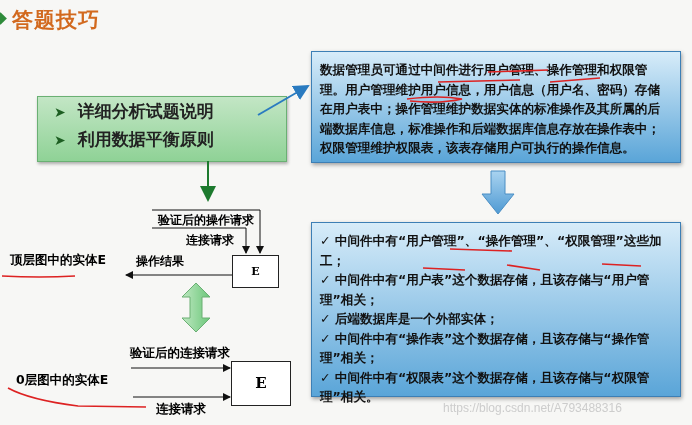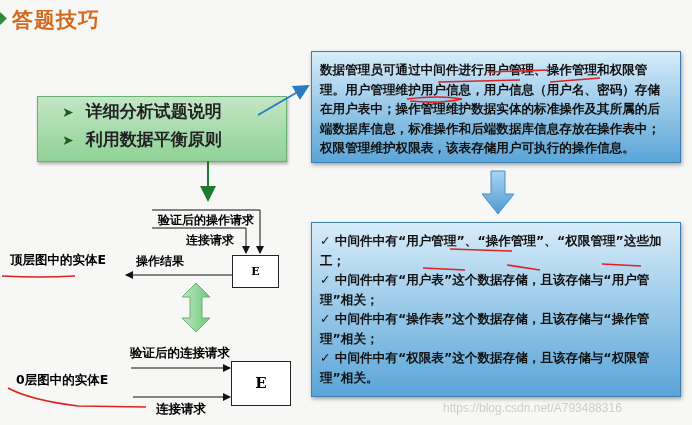--- a/index.html
+++ b/index.html
@@ -1,21 +1,21 @@
 <!DOCTYPE html>
 <html><head>
 <meta charset="utf-8">
 <style>
   html,body{margin:0;padding:0;}
   body{width:692px;height:425px;background:#f7f7f5;position:relative;overflow:hidden;font-family:"DejaVu Sans",sans-serif;}
   .abs{position:absolute;}
   .title{left:12px;top:6px;font-size:21px;color:#d2691e;font-weight:bold;letter-spacing:1px;text-align:center;}
   .title-bullet{left:-4px;top:14px;width:9px;height:9px;background:#2e8b3a;transform:rotate(45deg);}
   .greenbox{left:37px;top:96px;width:248px;height:64px;background:linear-gradient(#c3e6c5,#8fd296);border:1px solid #6ab073;box-shadow:1px 2px 3px rgba(0,0,0,.3);}
-  .greenbox .row{font-size:17px;font-weight:bold;color:#222;height:28px;line-height:28px;padding-left:24px;white-space:nowrap;}
+  .greenbox .row{font-size:17px;font-weight:bold;color:#222;height:28px;line-height:28px;padding-left:16px;white-space:nowrap;}
   .greenbox .arr{color:#1d5e22;font-size:14px;margin-right:12px;}
   .bluebox{border:1px solid #3d7fb5;background:linear-gradient(#d7ecf9,#5aa5d8);box-shadow:1px 2px 4px rgba(0,0,0,.35);color:#111;font-weight:bold;font-size:12.6px;line-height:19.5px;padding:8px 8px;box-sizing:border-box;}
   .b1{left:311px;top:51px;width:370px;height:112px;}
   .b2{left:311px;top:222px;width:370px;height:175px;}
   .b2 p{margin:0;}
   .lbl{font-size:12px;font-family:"DejaVu Serif",serif;font-weight:bold;color:#000000;white-space:nowrap;}
   .ent{border:1px solid #222;background:#fff;font-family:"DejaVu Serif",serif;font-weight:bold;text-align:center;}
   .redline{stroke:#d22;stroke-width:1.6;fill:none;}
   .watermark{left:443px;top:401px;font-size:12px;color:rgba(200,200,200,0.9);font-family:"Liberation Sans",sans-serif;}
 </style>
@@ -30,20 +30,21 @@
   <div class="row"><span class="arr">➤</span><span>利用数据平衡原则</span></div>
 </div>
 
 <div class="abs bluebox b1">
   <span>数据管理员可通过中间件进行用户管理、操作管理和权限管理。用户管理维护用户信息，用户信息（用户名、密码）存储在用户表中；操作管理维护数据实体的标准操作及其所属的后端数据库信息，标准操作和后端数据库信息存放在操作表中；权限管理维护权限表，该表存储用户可执行的操作信息。</span>
 </div>
 
 <div class="abs bluebox b2">
   <p>✓ 中间件中有“用户管理”、“操作管理”、“权限管理”这些加工；</p>
   <p>✓ 中间件中有“用户表”这个数据存储，且该存储与“用户管理”相关；</p>
+  <p>✓ 后端数据库是一个外部实体；</p>
   <p>✓ 中间件中有“操作表”这个数据存储，且该存储与“操作管理”相关；</p>
   <p>✓ 中间件中有“权限表”这个数据存储，且该存储与“权限管理”相关。</p>
 </div>
 
 <svg class="abs" style="left:0;top:0" width="692" height="425">
   <defs>
     <marker id="ah" markerWidth="8" markerHeight="8" refX="7" refY="4" orient="auto">
         <path d="M0,0 L8,4 L0,8 z" fill="#111"></path>
       </marker>
     <marker id="ahg" markerWidth="8" markerHeight="8" refX="7" refY="4" orient="auto">

